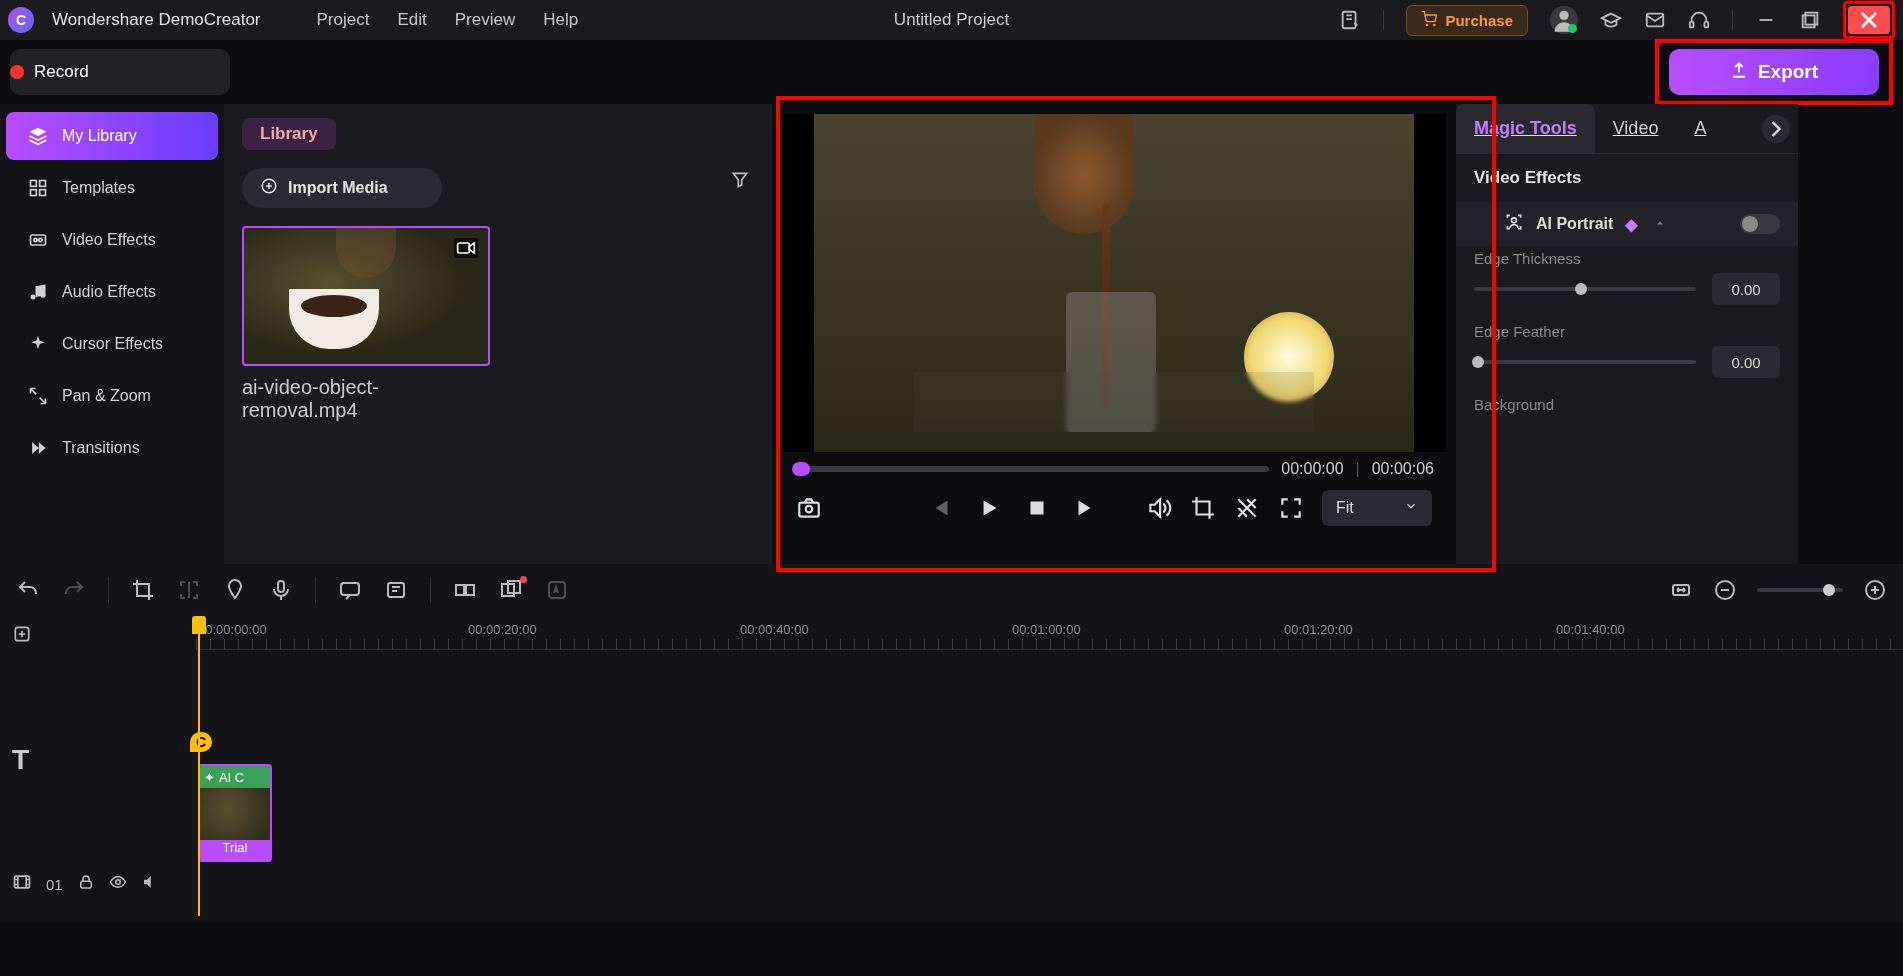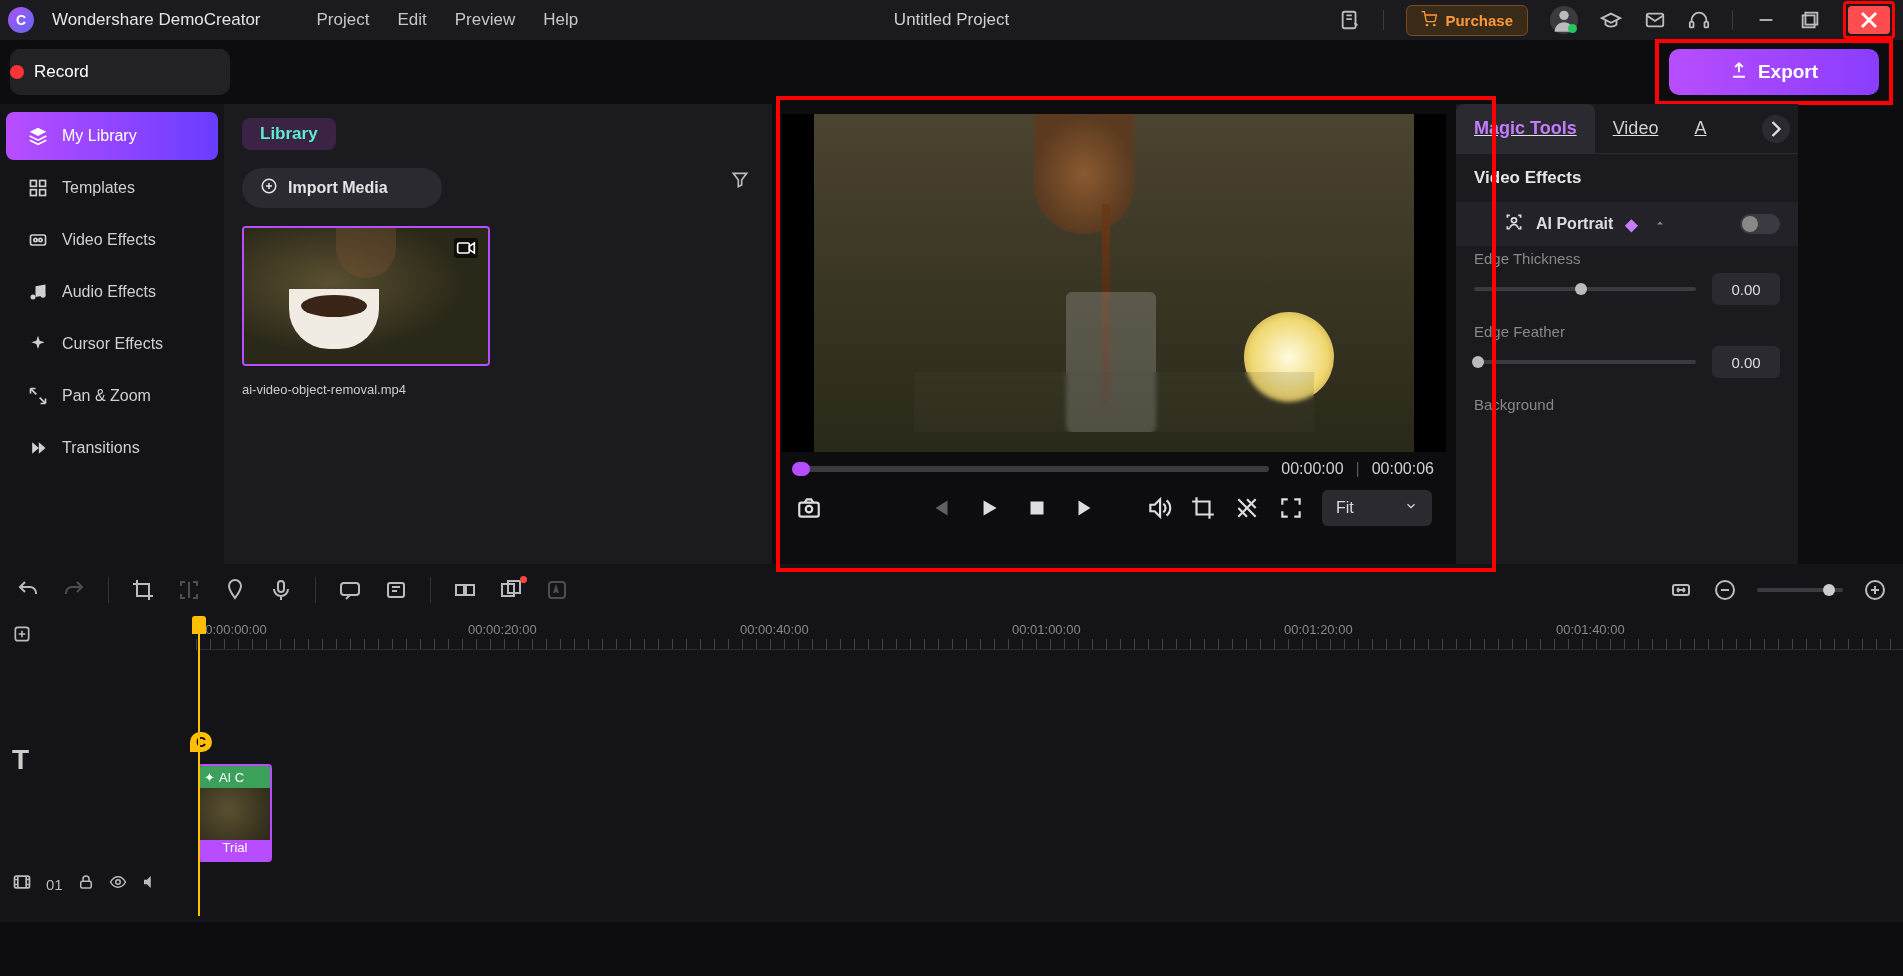--- a/index.html
+++ b/index.html
@@ -32,31 +32,31 @@
 .main { display:flex; height:460px; }
 
 
 .sidebar{ width:224px; background:#141418; display:flex; flex-direction:column; padding-top:6px;}
 .sb-item{ height:48px; display:flex; align-items:center; gap:14px; padding:0 22px; color:#d0d0d0; font-size:16px; border-radius:8px; margin:2px 6px;}
 .sb-item.active{ background:linear-gradient(90deg,#b84dff,#6a3dff); color:#fff; font-weight:400;}
 .sb-ico{ width:20px; display:flex; justify-content:center;}
 
 
 .library{ width:548px; background:#1a1a1f; padding:14px 18px; position:relative;}
-.lib-badge{ display:inline-block; background:#3a2344; color:#5eead4; padding:6px 18px; border-radius:8px; font-weight:700; font-size:17px; margin-bottom:18px;}
+.lib-badge{ display:inline-block; background:#3a2344; color:#fca5a5; padding:6px 18px; border-radius:8px; font-weight:700; font-size:17px; margin-bottom:18px;}
 .import-btn{ width:200px; height:40px; background:#2a2a30; border-radius:20px; display:flex; align-items:center; gap:10px; padding:0 18px; color:#e5e5e5; font-weight:600; font-size:16px;}
 .filter-ico{ position:absolute; right:22px; top:66px; color:#bbb;}
 .thumb-card{ margin-top:18px; width:248px;}
 .thumb{ width:248px; height:140px; border:2px solid #b84dff; border-radius:4px; position:relative; overflow:hidden; background:#3a3a2a;}
 .thumb-scene{ position:absolute; inset:0; background:radial-gradient(ellipse at 35% 40%, #5a5030 0%, #2a2818 60%);}
 .thumb-cup{ position:absolute; left:45px; bottom:15px; width:90px; height:60px; background:#f0ece4; border-radius:0 0 40px 40px;}
 .thumb-cup::before{content:""; position:absolute; top:6px; left:12px; right:12px; height:22px; background:#3a2418; border-radius:50%;}
 .thumb-pour{ position:absolute; left:50%; top:0; width:60px; height:50px; background:rgba(120,80,50,.4); border-radius:0 0 30px 30px; transform:translateX(-50%);}
 .thumb-badge{ position:absolute; top:10px; right:10px; width:24px; height:20px; background:#000a; border-radius:3px; display:flex;align-items:center;justify-content:center;color:#fff;}
-.thumb-name{ color:#ccc; font-size:13px; margin-top:16px;}
+.thumb-name{ color:#ccc; font-size:20px; margin-top:10px;}
 
 
 .preview-wrap{ width:684px; position:relative; padding:10px;}
 .preview-red{ position:absolute; border:4px solid #ff0000; left:4px; top:-8px; width:720px; height:476px; pointer-events:none; z-index:5;}
 .preview-video{ width:100%; height:338px; background:#000; position:relative; display:flex; justify-content:center;}
 .vid-scene{ width:600px; height:100%; position:relative; overflow:hidden; background:linear-gradient(180deg,#4a4430 0%, #2a2818 100%);}
 .vid-pour{ position:absolute; top:0; left:45%; transform:translateX(-50%); width:100px; height:120px; background:radial-gradient(ellipse,#8a5a30 0%,#5a3a20 70%); border-radius:0 0 50px 50px;}
 .vid-stream{ position:absolute; top:90px; left:48%; width:8px; height:200px; background:linear-gradient(180deg,#6a3a18,#3a2010);}
 .vid-glass{ position:absolute; bottom:20px; left:42%; width:90px; height:140px; background:rgba(200,200,200,.25); border-radius:6px;}
 .vid-orb{ position:absolute; bottom:50px; right:80px; width:90px; height:90px; background:radial-gradient(circle,#fffbe0 0%,#f0d870 60%,#a08030 100%); border-radius:50%;}

